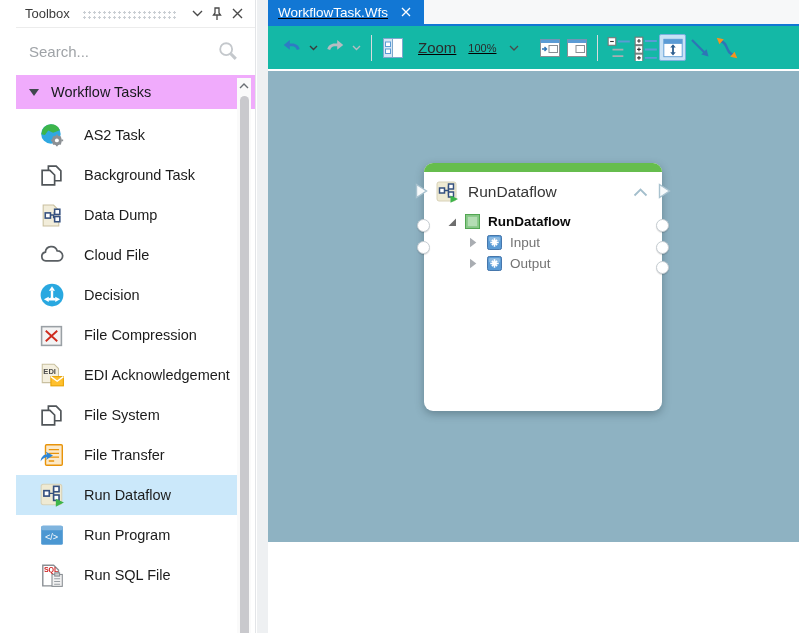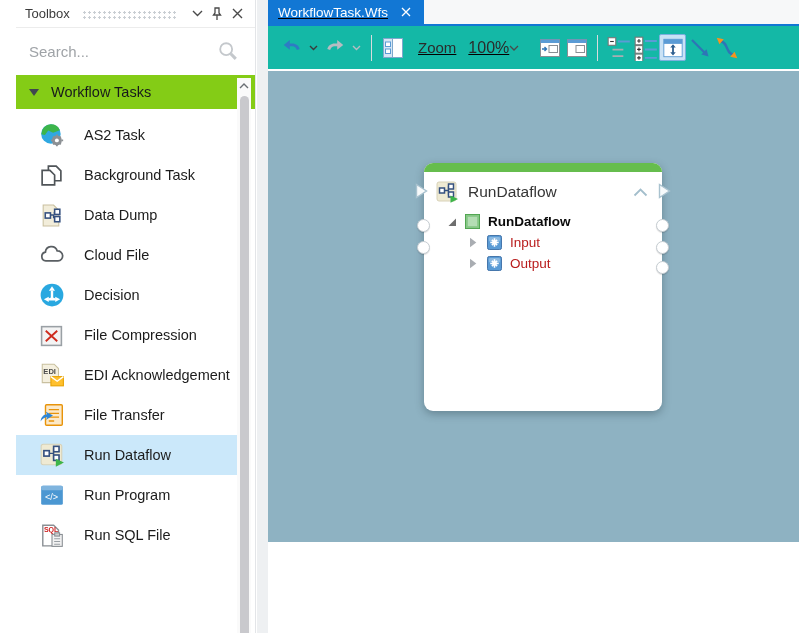--- a/index.html
+++ b/index.html
@@ -13,21 +13,21 @@
   .tb-title { font-size:13px; color:#3B3B3B; }
   .tb-grip { flex:1; height:9px; margin:2px 10px 0 12px;
     background-image:radial-gradient(#C9CED3 1px, transparent 1.1px);
     background-size:5px 5px; }
   .tb-btn { width:20px; height:20px; display:flex; align-items:center; justify-content:center; cursor:pointer; }
   .tb-search { position:relative; height:47px; display:flex; align-items:center; }
   .tb-search input { border:none; outline:none; width:180px; margin-left:13px; font-size:15px; color:#333;
     font-family:"Liberation Sans", sans-serif; }
   .tb-search input::placeholder { color:#9FA3A7; }
   .tb-search .mag { position:absolute; right:16px; top:12px; }
-  .tb-section { height:34px; background:#84cc16; display:flex; align-items:center; padding-left:13px; }
+  .tb-section { height:34px; background:#f0abfc; display:flex; align-items:center; padding-left:13px; }
   .tb-section .tri { width:0; height:0; border-left:5px solid transparent; border-right:5px solid transparent;
     border-top:7px solid #40474E; margin-right:12px; }
   .tb-section .lbl { font-size:14.5px; color:#17191C; }
   .tb-list { padding-top:6px; }
   .tb-item { height:40px; display:flex; align-items:center; padding-left:22px; width:221px; cursor:pointer; }
   .tb-item.selected { background:#CBE8FA; }
   .tb-ic { width:27px; height:27px; display:flex; align-items:center; justify-content:center; flex:none; }
   .tb-label { margin-left:19px; font-size:14.5px; color:#1C1C1C; white-space:nowrap; }
   .tb-scroll { position:absolute; right:4px; top:78px; bottom:0; width:14px; background:#FAFAFA; }
   .tb-scroll .up { height:15px; display:flex; align-items:center; justify-content:center; }
@@ -44,38 +44,38 @@
   .tab .t-close { width:16px; height:16px; display:flex; align-items:center; justify-content:center; cursor:pointer; }
 
   .toolbar { height:43px; background:#14b8a6; display:flex; align-items:center; padding-left:10px; }
   .ti { width:27px; height:27px; display:flex; align-items:center; justify-content:center; cursor:pointer; border-radius:2px; }
   .ti.narrow { width:16px; }
   .ti.active { background:#C9E2F6; border:1px solid #7AB0DF; }
   .tsep { width:1px; height:26px; background:#D9DBDD; margin:0 7px; }
   .zoom-label { font-size:15px; color:#2B2B2B; margin:0 4px 0 12px; }
   .zoom-select { width:66px; height:26px; display:flex; align-items:center; justify-content:space-between;
     padding:0 7px 0 8px; margin-right:10px; cursor:pointer; }
-  .zoom-select .zv { font-size:16px; color:#2B2B2B; }
+  .zoom-select .zv { font-size:11px; color:#2B2B2B; }
 
   .canvas { position:absolute; left:0; top:71px; right:0; bottom:0; background:#8EB2C2; }
 
   
   .node { position:absolute; left:156px; top:92px; width:238px; height:248px; background:#fff; border-radius:9px;
     box-shadow:0 3px 8px rgba(30,50,60,.35); }
   .node-topbar { height:9px; background:#66BD4D; border-radius:9px 9px 0 0; }
   .node-header { display:flex; align-items:center; padding:8px 12px 2px 11px; }
   .node-title { font-size:15.5px; color:#353535; margin-left:9px; flex:1; }
   .node-collapse { cursor:pointer; display:flex; margin-right:2px; }
   .node-tree { margin-top:5px; }
   .tree-row { height:21px; display:flex; align-items:center; cursor:default; }
   .tree-row.root { padding-left:23px; }
   .tree-row.child { padding-left:45px; }
   .exp { width:11px; display:flex; margin-right:7px; flex:none; }
   .tree-ic { width:15px; height:15px; margin-right:8px; flex:none; display:flex; }
-  .tree-lbl { font-size:13.5px; color:#b91c1c; white-space:nowrap; }
+  .tree-lbl { font-size:13.5px; color:#737373; white-space:nowrap; }
   .tree-row.root .tree-lbl { font-weight:bold; color:#0A0A0A; }
 
   .port-tri { position:absolute; width:13px; height:16px; }
   .port-tri.pl { left:-9px; top:20px; }
   .port-tri.pr { right:-9px; top:20px; }
   .port-circ { position:absolute; width:13px; height:13px; border-radius:50%; background:#fff;
     border:1px solid #C6CDD2; box-shadow:0 1px 1px rgba(0,0,0,.15); }
   .port-circ.pl { left:-7px; }
   .port-circ.pr { right:-7px; }
 </style>
@@ -203,20 +203,29 @@
           <svg width="26" height="26" viewBox="0 0 24 24">
             <path d="M3 2h11l4 4v13H3z" fill="#F5F0DF" stroke="#C9C09F"></path>
             <text x="4" y="11" font-size="7" font-weight="bold" fill="#4A4A4A" font-family="Liberation Sans, sans-serif">EDI</text>
             <rect x="11" y="13.5" width="11.5" height="8.5" fill="#FFC02E" stroke="#E8A200"></rect>
             <path d="M11 13.5l5.8 4.3 5.7-4.3" fill="none" stroke="#fff" stroke-width="1.2"></path>
           </svg>
         </span>
         <span class="tb-label">EDI Acknowledgement</span>
       </div>
 
+      <div class="tb-item">
+        <span class="tb-ic">
+          <svg width="25" height="25" viewBox="0 0 24 24" fill="#fff" stroke="#4F5458" stroke-width="1.6">
+            <path d="M9 3h7.5L21 7.5V17H9z"></path>
+              <path d="M3 7h7.5L15 11.5V21H3z"></path>
+          </svg>
+        </span>
+        <span class="tb-label">File System</span>
+      </div>
 
       <div class="tb-item">
         <span class="tb-ic">
           <svg width="26" height="26" viewBox="0 0 24 24">
             <rect x="6" y="2.5" width="15.5" height="19" rx="1" fill="#FCE9C8" stroke="#E8940A" stroke-width="1.3"></rect>
             <path d="M9 7h9.5M9 10.5h9.5M9 14h9.5M9 17.5h5" stroke="#E8940A" stroke-width="1.3"></path>
             <path d="M1.5 18c.3-4.5 3-6.5 6-6.7l-1.6-2.6 7 3.8-6.7 4.2 1.5-2.7c-2.6.2-5 1.4-6.2 4z" fill="#2E86D6"></path>
           </svg>
         </span>
         <span class="tb-label">File Transfer</span>

